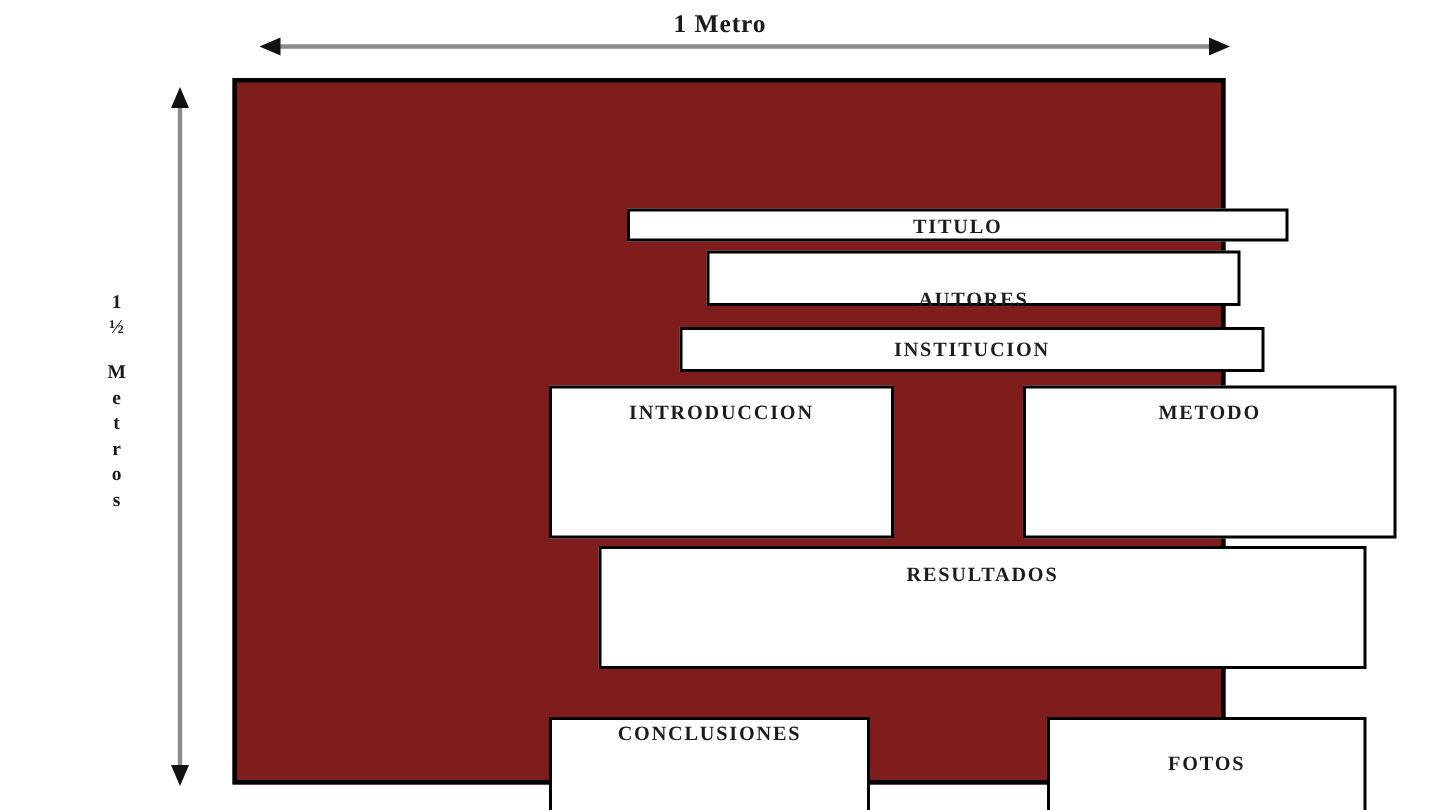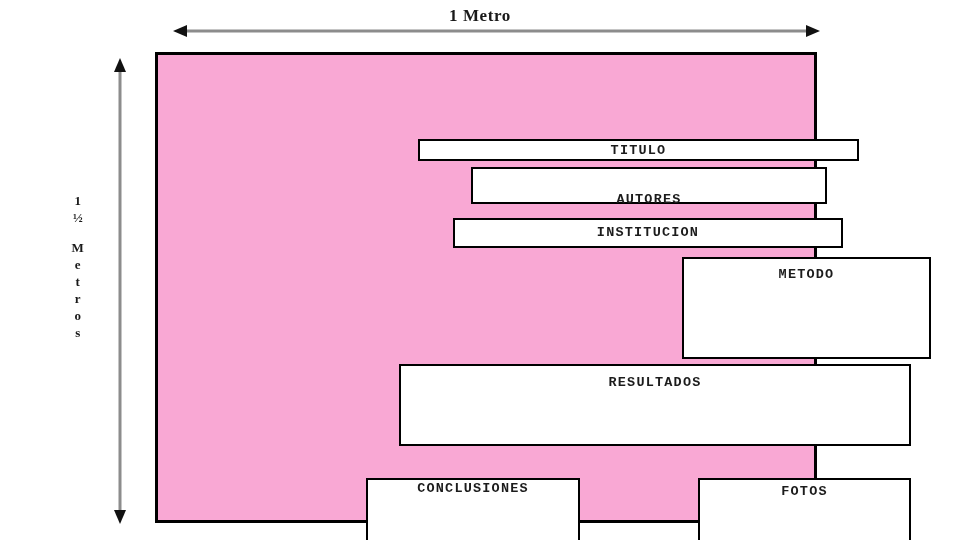--- a/index.html
+++ b/index.html
@@ -66,23 +66,22 @@
   }
 
   
   .poster-frame {
     position: absolute;
     left: 155px;
     top: 52px;
     width: 662px;
     height: 471px;
     border: 3px solid #000000;
-    background: #f9a8d4;
+    background: #7f1d1d;
     box-sizing: border-box;
-    font-family: Liberation Mono, monospace;
   }
 
   
   .box {
     position: absolute;
     border: 2px solid #000000;
     background: #ffffff;
     box-sizing: border-box;
   }
   .box-label {
@@ -112,21 +111,21 @@
   .box-metodo      { left: 524px; top: 202px; width: 249px; height: 102px; }
   .box-metodo .box-label      { line-height: 16px; padding-top: 8px; }
 
   .box-resultados  { left: 241px; top: 309px; width: 512px; height: 82px; }
   .box-resultados .box-label  { line-height: 16px; padding-top: 9px; }
 
   .box-conclusiones { left: 208px; top: 423px; width: 214px; height: 82px; }
   .box-conclusiones .box-label { line-height: 16px; padding-top: 1px; padding-right: 6px; }
 
   .box-fotos       { left: 540px; top: 423px; width: 213px; height: 82px; }
-  .box-fotos .box-label       { line-height: 16px; padding-top: 4px; }
+  .box-fotos .box-label       { line-height: 16px; padding-top: 21px; }
 </style>
 </head>
 <body>
 
 <div id="canvas">
 
   <div class="dim-top-label">1 Metro</div>
 
   <svg class="dim-top-arrow" viewBox="0 0 647 16" preserveAspectRatio="none">
     <line x1="12" y1="8" x2="635" y2="8" stroke="#8c8c8c" stroke-width="3"></line>
@@ -159,20 +158,23 @@
     </div>
 
     <div class="box box-autores">
       <span class="box-label">AUTORES</span>
     </div>
 
     <div class="box box-institucion">
       <span class="box-label">INSTITUCION</span>
     </div>
 
+    <div class="box box-introduccion">
+      <span class="box-label">INTRODUCCION</span>
+    </div>
 
     <div class="box box-metodo">
       <span class="box-label">METODO</span>
     </div>
 
     <div class="box box-resultados">
       <span class="box-label">RESULTADOS</span>
     </div>
 
     <div class="box box-conclusiones">

